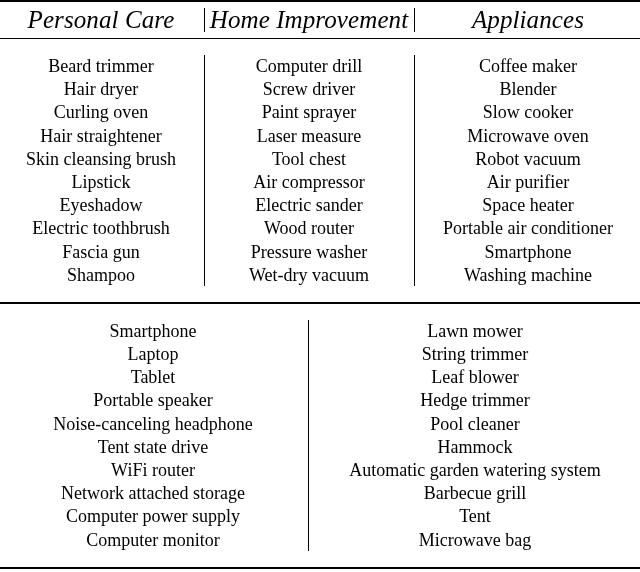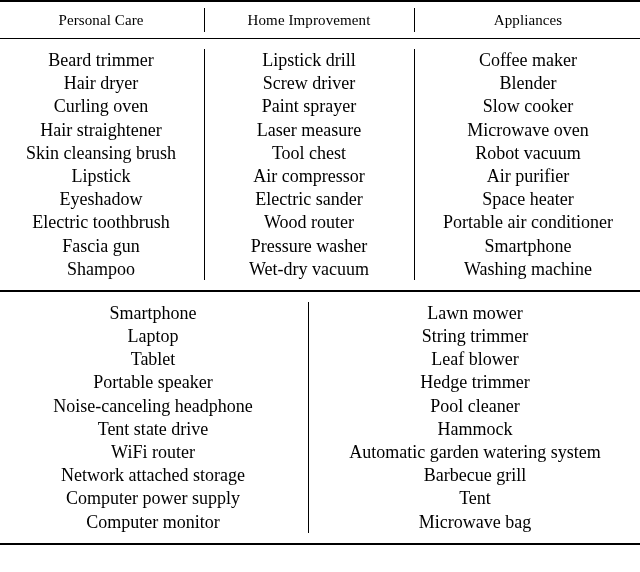--- a/index.html
+++ b/index.html
@@ -61,32 +61,33 @@
   .vline {
     width: 0;
     margin: 0 auto;
     border-left: 1.4px solid #000;
   }
   .vline.head { height: 24px; }
   .vline.body { height: 100%; min-height: 231px; }
 
   .hdr-cell {
     font-weight: bold;
-    font-size: 15px;
+    font-size: 25px;
     line-height: 36px;
     height: 36px;
     letter-spacing: 0.1px;
+    font-style: italic;
   }
 
   .body-cell {
     padding: 0;
   }
   .itemlist {
     list-style: none;
-    margin: 6px;
+    margin: 12px;
     padding: 4px 0 3px 0;
   }
   .itemlist li {
     font-size: 18px;
     line-height: 23.2px;
     height: 23.2px;
     text-align: center;
     white-space: nowrap;
   }
 </style>
@@ -144,21 +145,21 @@
             <li>Electric toothbrush</li>
             <li>Fascia gun</li>
             <li>Shampoo</li>
           </ul>
         </td>
         <td class="divcol">
           <div class="vline body"></div>
         </td>
         <td class="body-cell">
           <ul class="itemlist">
-            <li>Lipstick drill</li>
+            <li>Computer drill</li>
             <li>Screw driver</li>
             <li>Paint sprayer</li>
             <li>Laser measure</li>
             <li>Tool chest</li>
             <li>Air compressor</li>
             <li>Electric sander</li>
             <li>Wood router</li>
             <li>Pressure washer</li>
             <li>Wet-dry vacuum</li>
           </ul>

